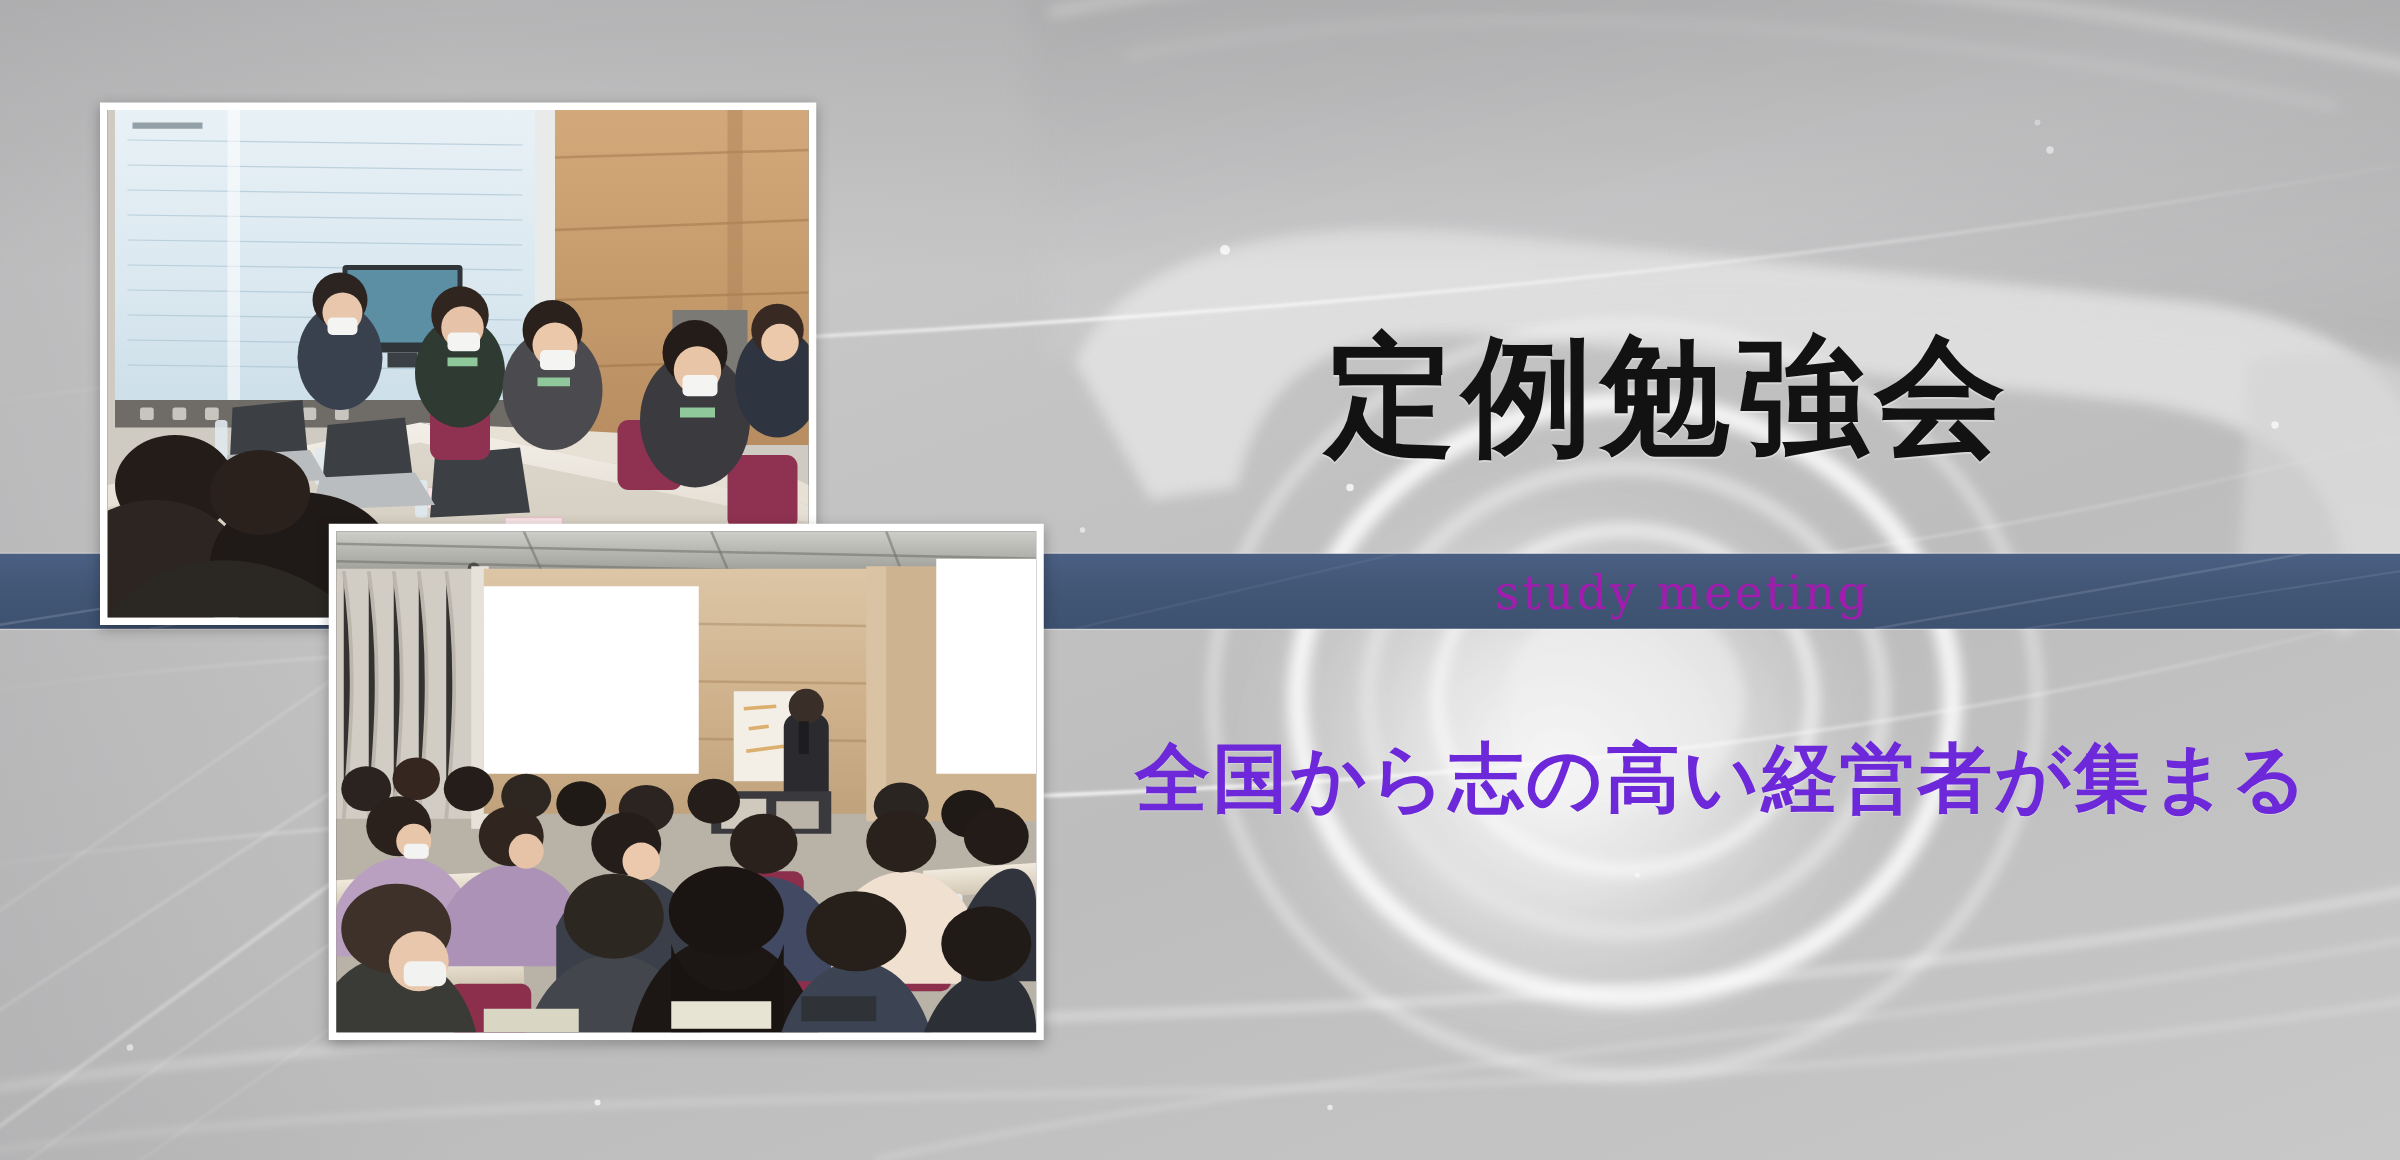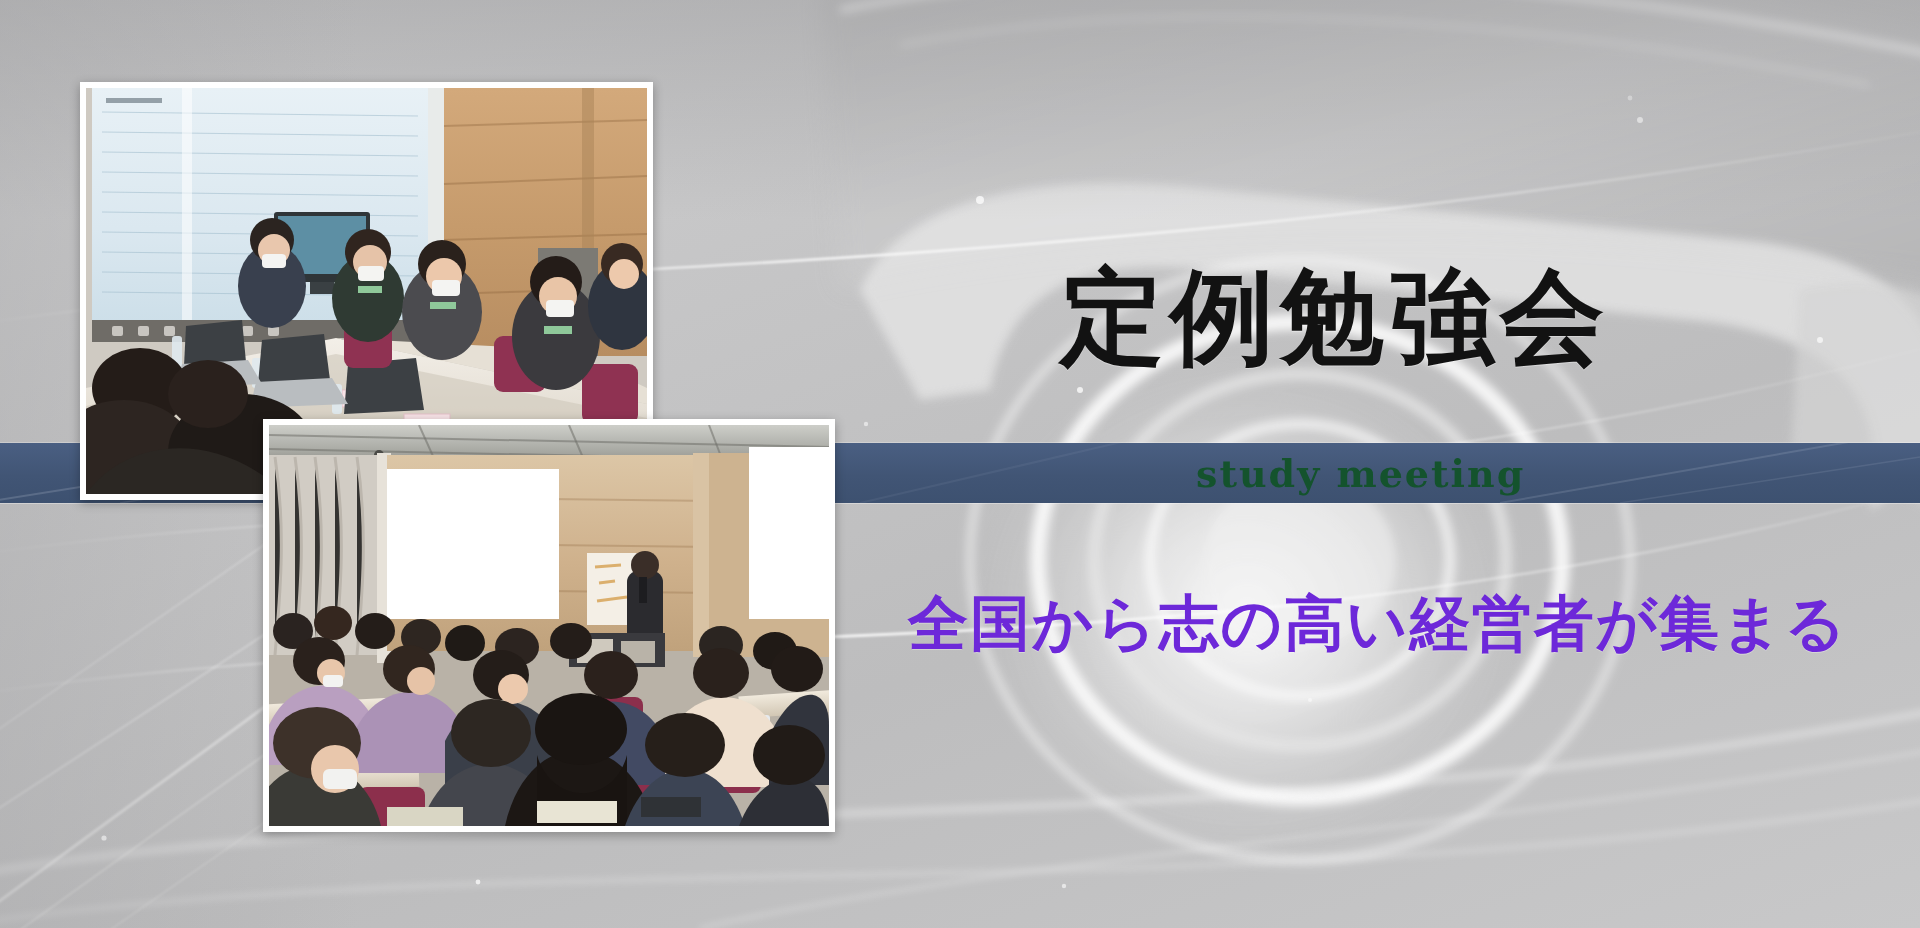--- a/index.html
+++ b/index.html
@@ -91,24 +91,23 @@
     text-shadow: 0 1px 0 rgba(255,255,255,0.35);
   }
 
   .band-label {
     position: absolute;
     left: 1196px;
     top: 455px;
     font-family: "DejaVu Serif", "Liberation Serif", serif;
     font-size: 38px;
     letter-spacing: 2px;
-    color: #14532d;
+    color: #a21caf;
     line-height: 1;
     white-space: nowrap;
-    font-weight: bold;
   }
 
   .tagline {
     position: absolute;
     left: 908px;
     top: 590px;
     font-family: "DejaVu Serif", "Liberation Serif", serif;
     font-weight: 700;
     font-size: 60px;
     letter-spacing: 2px;

